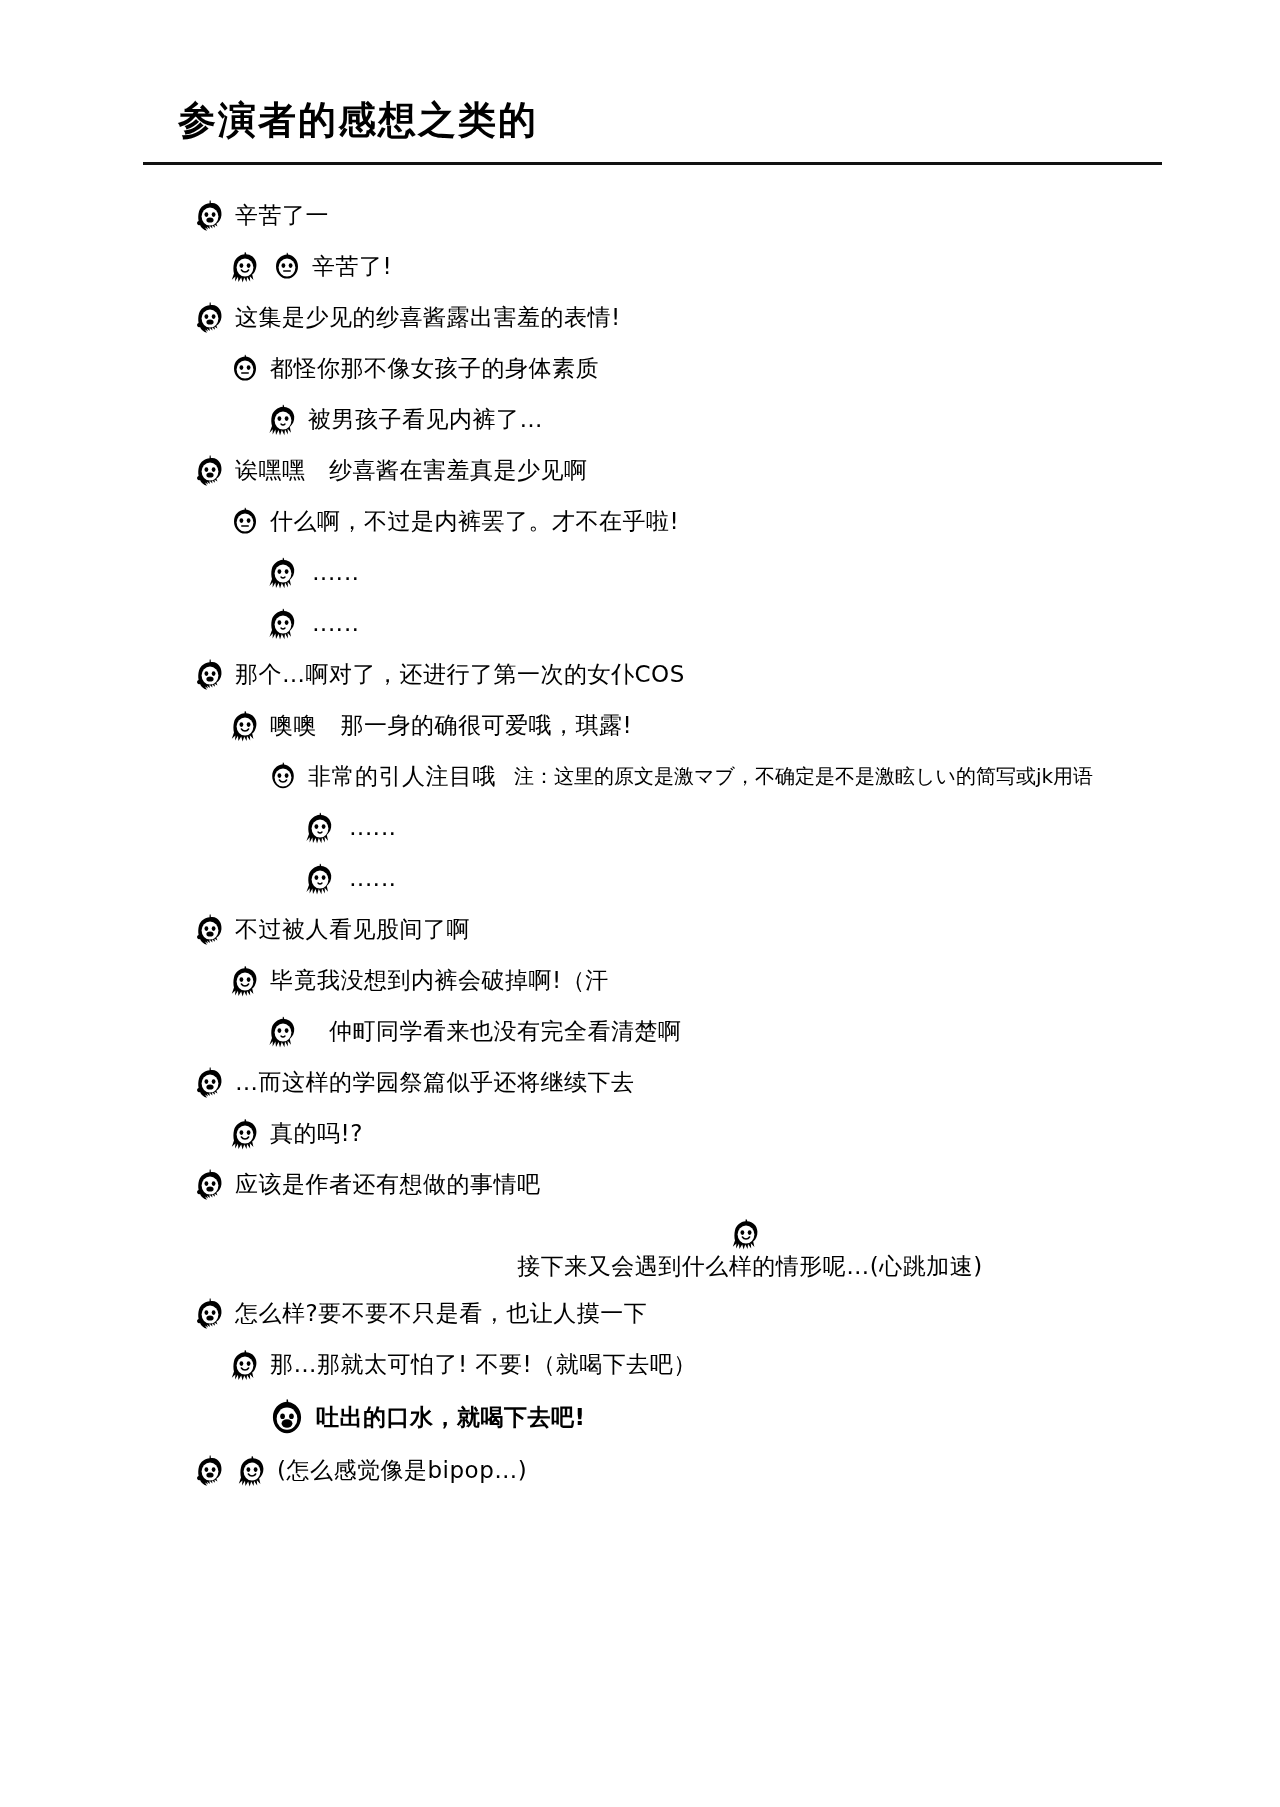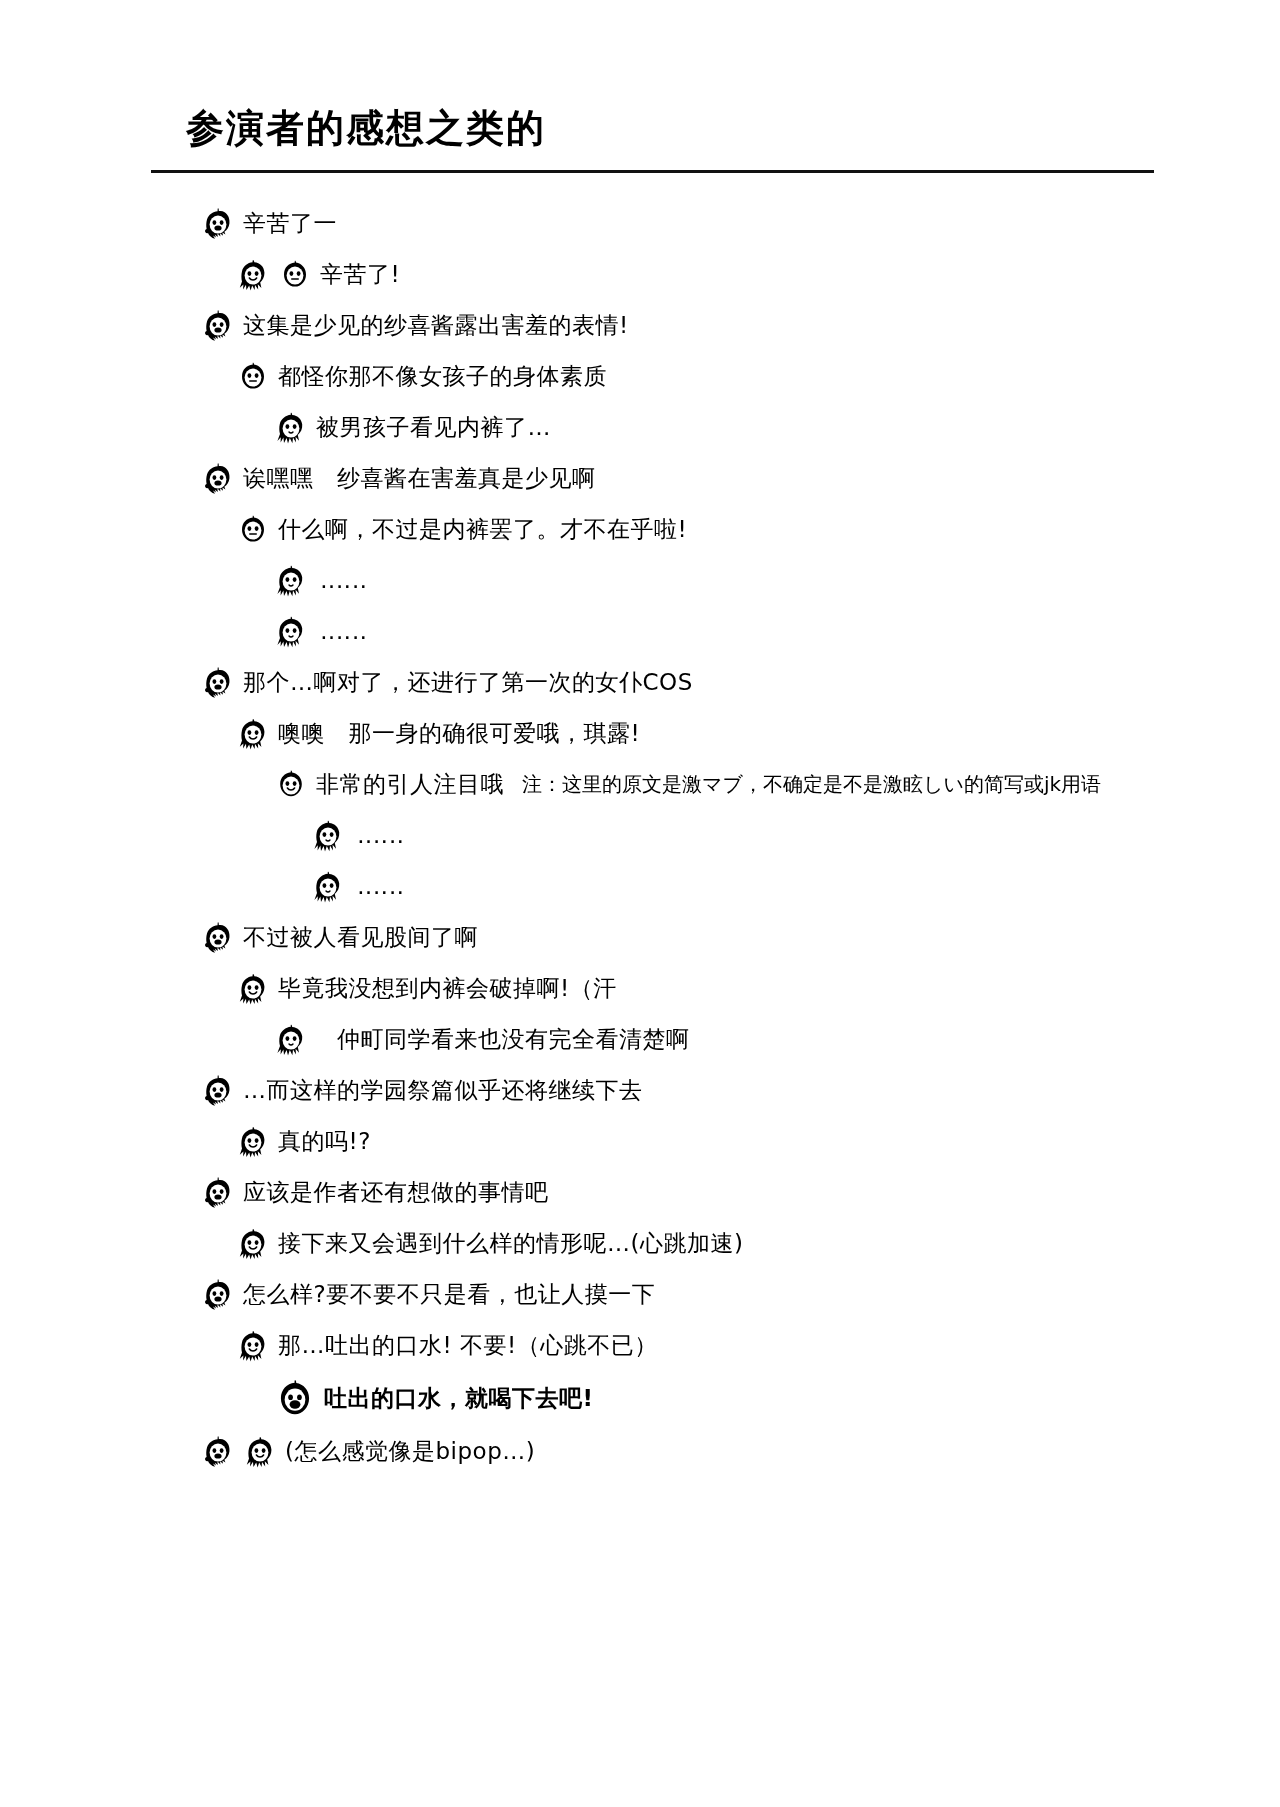--- a/index.html
+++ b/index.html
@@ -12,21 +12,21 @@
     height: 1807px;
     font-family: "DejaVu Sans", "Liberation Sans", sans-serif;
     color: #000000;
     position: relative;
     overflow: hidden;
   }
   .page {
     position: relative;
     width: 1280px;
     height: 1584px;
-    padding: 16px;
+    padding: 8px;
     box-sizing: border-box;
   }
   .title-block {
     padding: 90px 0 0 170px;
   }
   .title {
     font-size: 38px;
     font-weight: bold;
     letter-spacing: 2px;
     line-height: 1.2;
@@ -379,21 +379,21 @@
               <path d="M17 1 C17 1 16.4 2.6 16.6 4.2 C12 4.6 7.4 7.4 6 12.6 C5.2 15.6 5 19 5.6 22 C4.2 22.6 3.6 24 4.4 25.2 C5 26.2 6.2 26.4 7 26 C8 28.6 10.6 31 14 31.8 L12 28.6 L15 30.6 L13.8 27.4 L16.8 30 L16.4 26.6 L19.4 29.6 L19 26.2 L22 28.8 L21.4 25.6 L24.4 27.6 L23.4 24.8 C26.2 23 28 20 28.4 16.6 C28.9 12 27.4 7.6 23.6 5.2 C21.8 4 19.6 3.6 17.8 4.1 C18 2.8 17.6 1.7 17 1 Z" fill="#000"></path>
               <ellipse cx="17" cy="17.6" rx="8.4" ry="9" fill="#fff"></ellipse>
               <ellipse cx="13.4" cy="15.6" rx="1.9" ry="2.3" fill="#000"></ellipse>
               <ellipse cx="20.6" cy="15.6" rx="1.9" ry="2.3" fill="#000"></ellipse>
               <ellipse cx="17" cy="21" rx="3.6" ry="2.6" fill="#000"></ellipse>
             </svg>
           </span>
         </div>
         <span class="text">应该是作者还有想做的事情吧</span>
       </div>
-      <div class="line" style="padding-left: 220px;">
+      <div class="line" style="padding-left: 220px; flex-direction: column;">
         <div class="avatars">
           <span style="display: inline-flex;">
             <svg class="av" viewBox="0 0 34 34" width="34" height="34" aria-hidden="true">
               <path d="M17 2 C16.6 2.6 16.4 3.4 16.6 4.3 C11.6 4.8 7.2 8 6 13.2 C5.2 16.6 5.2 20.4 6 23.6 L3.8 29.8 L7.4 26.4 L7 31.4 L10 26.8 L10.4 32 L13.2 27.6 L14.6 32.4 L16.2 27.6 L18.6 32 L19 27 L22.2 31.4 L21.8 26.2 L25.4 30 L24.2 24.6 C27 22.2 28.6 18.4 28.4 14.4 C28.1 8.8 24.2 4.6 18.2 4.2 C18.3 3.3 17.8 2.4 17 2 Z" fill="#000"></path>
               <ellipse cx="17" cy="17.6" rx="8.4" ry="9" fill="#fff"></ellipse>
               <ellipse cx="13.4" cy="15.6" rx="1.9" ry="2.3" fill="#000"></ellipse>
               <ellipse cx="20.6" cy="15.6" rx="1.9" ry="2.3" fill="#000"></ellipse>
               <path d="M13.4 20 C15 22.6 19 22.6 20.6 20" stroke="#000" stroke-width="1.5" fill="none" stroke-linecap="round"></path>
             </svg>
           </span>
@@ -419,21 +419,21 @@
           <span style="display: inline-flex;">
             <svg class="av" viewBox="0 0 34 34" width="34" height="34" aria-hidden="true">
               <path d="M17 2 C16.6 2.6 16.4 3.4 16.6 4.3 C11.6 4.8 7.2 8 6 13.2 C5.2 16.6 5.2 20.4 6 23.6 L3.8 29.8 L7.4 26.4 L7 31.4 L10 26.8 L10.4 32 L13.2 27.6 L14.6 32.4 L16.2 27.6 L18.6 32 L19 27 L22.2 31.4 L21.8 26.2 L25.4 30 L24.2 24.6 C27 22.2 28.6 18.4 28.4 14.4 C28.1 8.8 24.2 4.6 18.2 4.2 C18.3 3.3 17.8 2.4 17 2 Z" fill="#000"></path>
               <ellipse cx="17" cy="17.6" rx="8.4" ry="9" fill="#fff"></ellipse>
               <ellipse cx="13.4" cy="15.6" rx="1.9" ry="2.3" fill="#000"></ellipse>
               <ellipse cx="20.6" cy="15.6" rx="1.9" ry="2.3" fill="#000"></ellipse>
               <path d="M13.4 20 C15 22.6 19 22.6 20.6 20" stroke="#000" stroke-width="1.5" fill="none" stroke-linecap="round"></path>
             </svg>
           </span>
         </div>
-        <span class="text">那…吐出的口水! 不要!（心跳不已）</span>
+        <span class="text">那…那就太可怕了! 不要!（就喝下去吧）</span>
       </div>
       <div class="line" style="padding-left: 258px;">
         <div class="avatars">
           <span style="display: inline-flex;">
             <svg class="av big-av" viewBox="0 0 34 34" width="42" height="42" aria-hidden="true">
               <path d="M17 1.4 C16.6 2.2 16.5 3 16.7 3.9 C10.4 4.6 5.6 9.4 5.6 16.4 C5.6 23.6 10.8 29.4 17 29.4 C23.2 29.4 28.4 23.6 28.4 16.4 C28.4 9.6 23.8 4.8 18 4 C18.1 3 17.7 2 17 1.4 Z" fill="#000"></path>
               <ellipse cx="17" cy="17.6" rx="8.4" ry="9" fill="#fff"></ellipse>
               <ellipse cx="13.4" cy="15.6" rx="1.9" ry="2.3" fill="#000"></ellipse>
               <ellipse cx="20.6" cy="15.6" rx="1.9" ry="2.3" fill="#000"></ellipse>
               <ellipse cx="17" cy="21.4" rx="4.4" ry="3.4" fill="#000"></ellipse>

